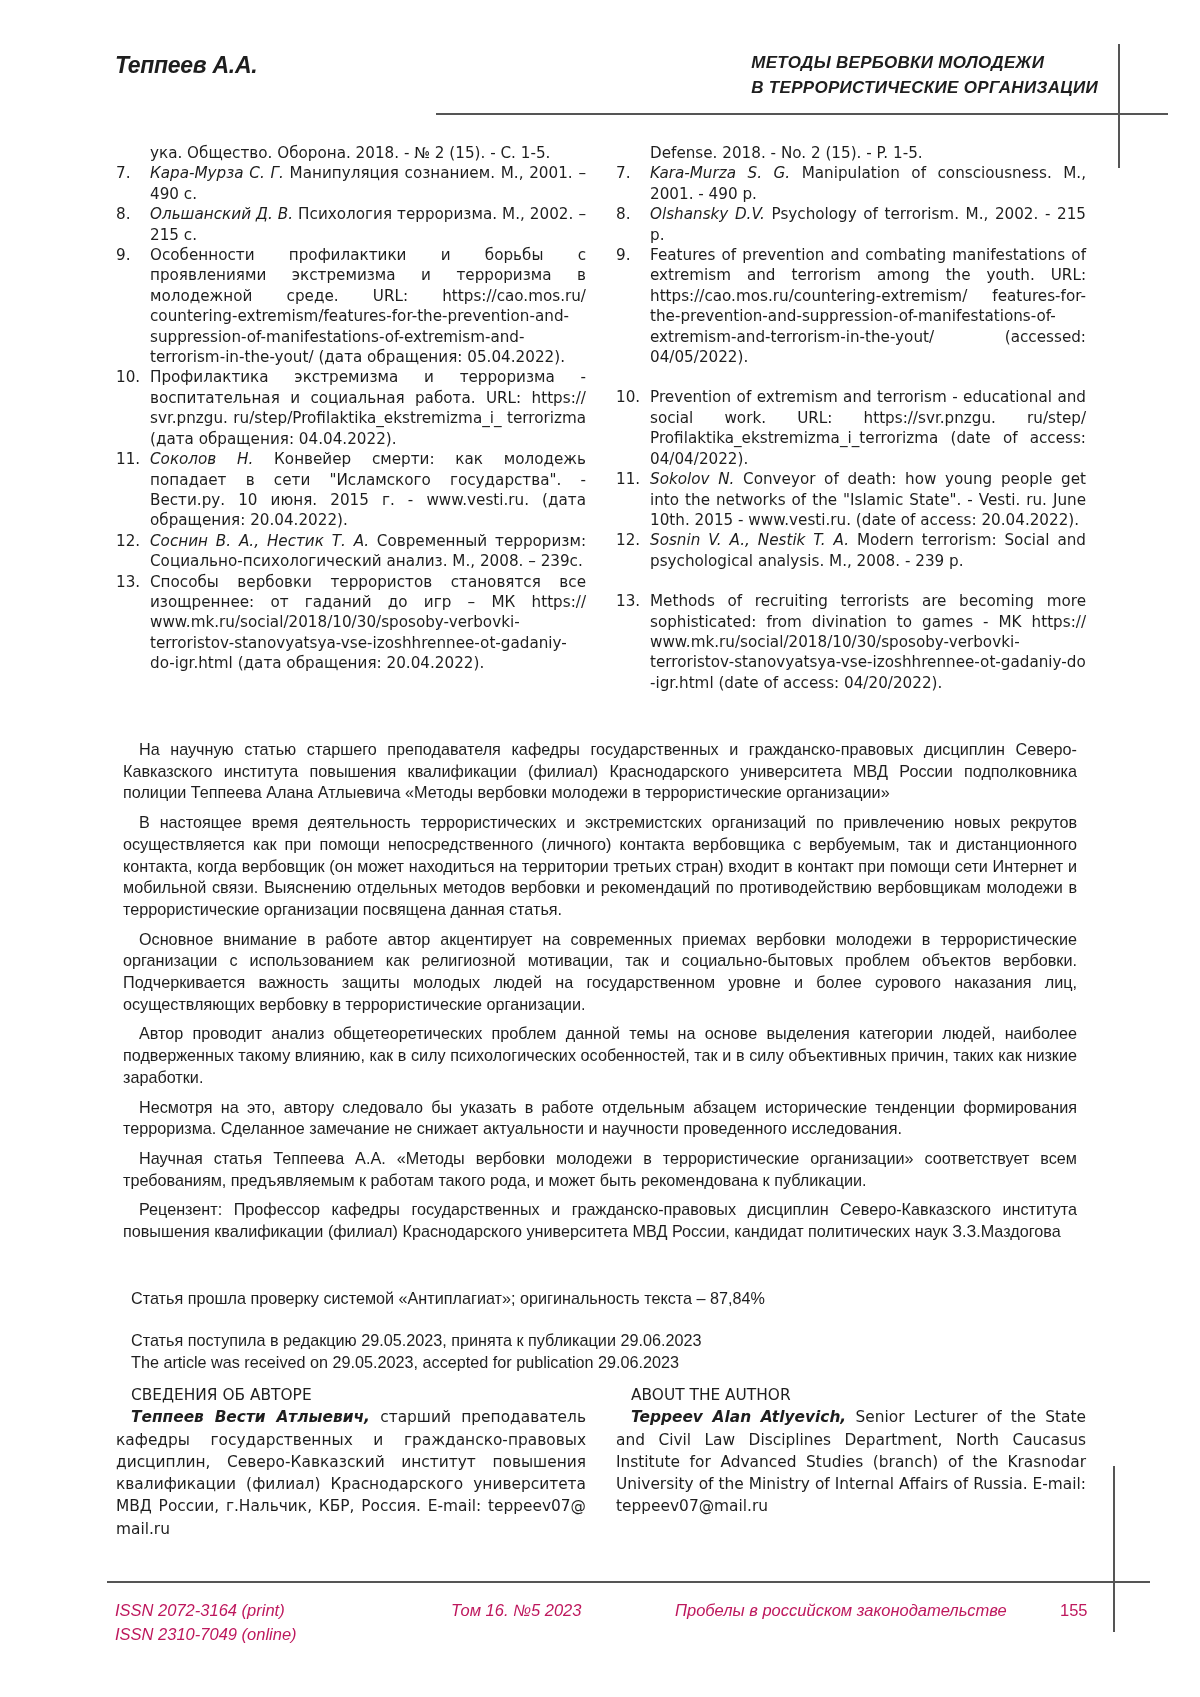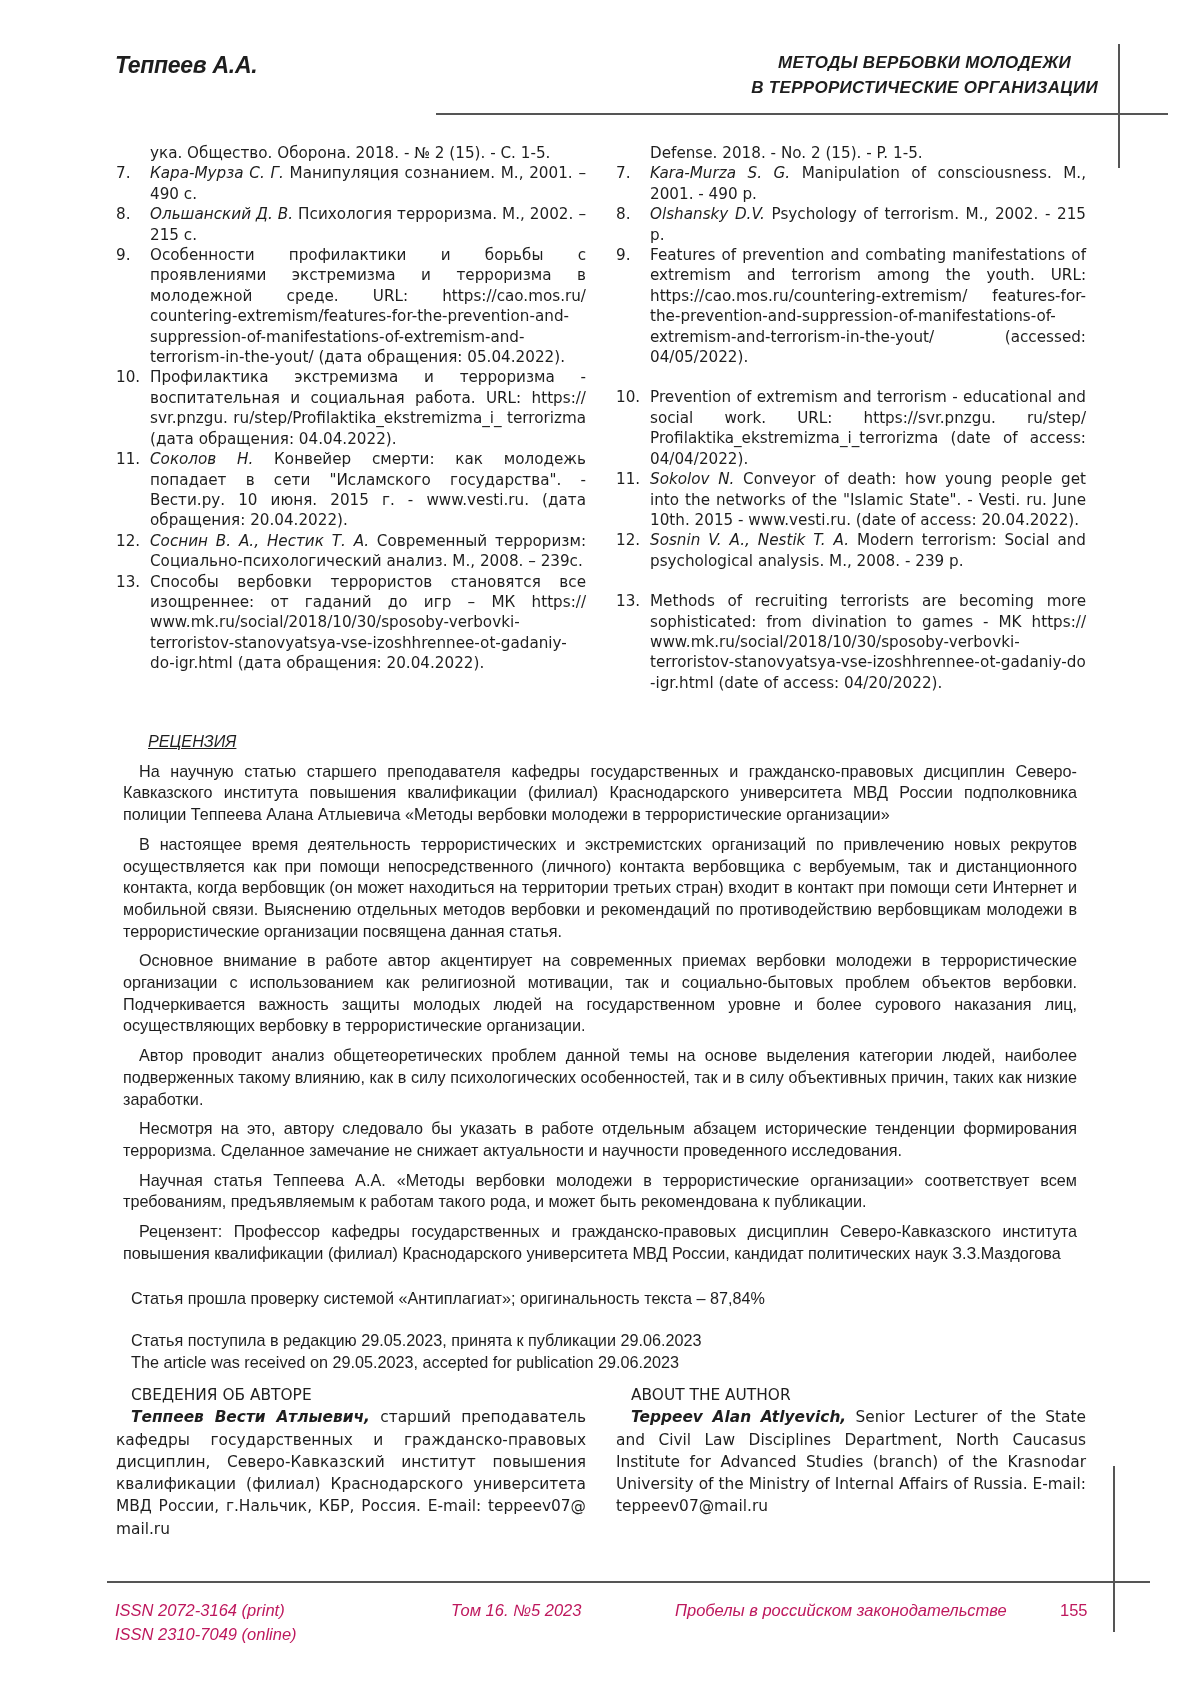--- a/index.html
+++ b/index.html
@@ -3,21 +3,21 @@
 <meta charset="utf-8">
 <style>
   html, body { margin: 0; padding: 0; background: #ffffff; }
   body { width: 1200px; height: 1697px; position: relative; overflow: hidden;
          font-family: "DejaVu Sans", sans-serif; color: #1e1e1e; }
   .abs { position: absolute; }
   .rule-h { position: absolute; height: 2px; background: #555; }
   .rule-v { position: absolute; width: 2px; background: #555; }
 
   .hdr-author { left: 115px; top: 52px; font-family: "Liberation Sans", sans-serif; font-style: italic; font-weight: bold; font-size: 23px; letter-spacing: -0.3px; }
-  .hdr-title { right: 102px; top: 50px; text-align: center; font-family: "Liberation Sans", sans-serif; font-style: italic; font-weight: bold; font-size: 17px; line-height: 25px; letter-spacing: 0.3px; }
+  .hdr-title { right: 102px; top: 50px; text-align: left; font-family: "Liberation Sans", sans-serif; font-style: italic; font-weight: bold; font-size: 17px; line-height: 25px; letter-spacing: 0.3px; }
 
   .refs { position: absolute; top: 143px; font-size: 15.2px; line-height: 20.4px; }
   .refs.ru { left: 116px; width: 470px; }
   .refs.en { left: 616px; width: 470px; }
   .ref { display: flex; text-align: justify; }
   .ref .num { width: 34px; flex: 0 0 34px; }
   .ref .body { flex: 1; word-break: break-word; }
   .ref.cont .body { margin-left: 34px; }
   .it { font-style: italic; }
   .gap { height: 20px; }
@@ -117,21 +117,20 @@
       <span class="body"><span class="it">Sosnin V. A., Nestik T. A.</span><span> Modern terrorism: Social and psychological analysis. M., 2008. - 239 p.</span></span>
     </div>
   <div class="gap"></div>
   <div class="ref">
       <span class="num">13.</span>
       <span class="body">Methods of recruiting terrorists are becoming more sophisticated: from divination to games - MK https:// www.mk.ru/social/2018/10/30/sposoby-verbovki-terroristov-stanovyatsya-vse-izoshhrennee-ot-gadaniy-do -igr.html (date of access: 04/20/2022).</span>
     </div>
 </div>
 
 <div class="review">
-  <div class="title">РЕЦЕНЗИЯ</div>
   <p>На научную статью старшего преподавателя кафедры государственных и гражданско-правовых дисциплин Северо-Кавказского института повышения квалификации (филиал) Краснодарского университета МВД России подполковника полиции Теппеева Алана Атлыевича «Методы вербовки молодежи в террористические организации»</p>
   <p>В настоящее время деятельность террористических и экстремистских организаций по привлечению новых рекрутов осуществляется как при помощи непосредственного (личного) контакта вербовщика с вербуемым, так и дистанционного контакта, когда вербовщик (он может находиться на территории третьих стран) входит в контакт при помощи сети Интернет и мобильной связи. Выяснению отдельных методов вербовки и рекомендаций по противодействию вербовщикам молодежи в террористические организации посвящена данная статья.</p>
   <p>Основное внимание в работе автор акцентирует на современных приемах вербовки молодежи в террористические организации с использованием как религиозной мотивации, так и социально-бытовых проблем объектов вербовки. Подчеркивается важность защиты молодых людей на государственном уровне и более сурового наказания лиц, осуществляющих вербовку в террористические организации.</p>
   <p>Автор проводит анализ общетеоретических проблем данной темы на основе выделения категории людей, наиболее подверженных такому влиянию, как в силу психологических особенностей, так и в силу объективных причин, таких как низкие заработки.</p>
   <p>Несмотря на это, автору следовало бы указать в работе отдельным абзацем исторические тенденции формирования терроризма. Сделанное замечание не снижает актуальности и научности проведенного исследования.</p>
   <p>Научная статья Теппеева А.А. «Методы вербовки молодежи в террористические организации» соответствует всем требованиям, предъявляемым к работам такого рода, и может быть рекомендована к публикации.</p>
   <p>Рецензент: Профессор кафедры государственных и гражданско-правовых дисциплин Северо-Кавказского института повышения квалификации (филиал) Краснодарского университета МВД России, кандидат политических наук З.З.Маздогова</p>
 </div>
 
 <div class="meta" style="top:1288px;">Статья прошла проверку системой «Антиплагиат»; оригинальность текста – 87,84%</div>

